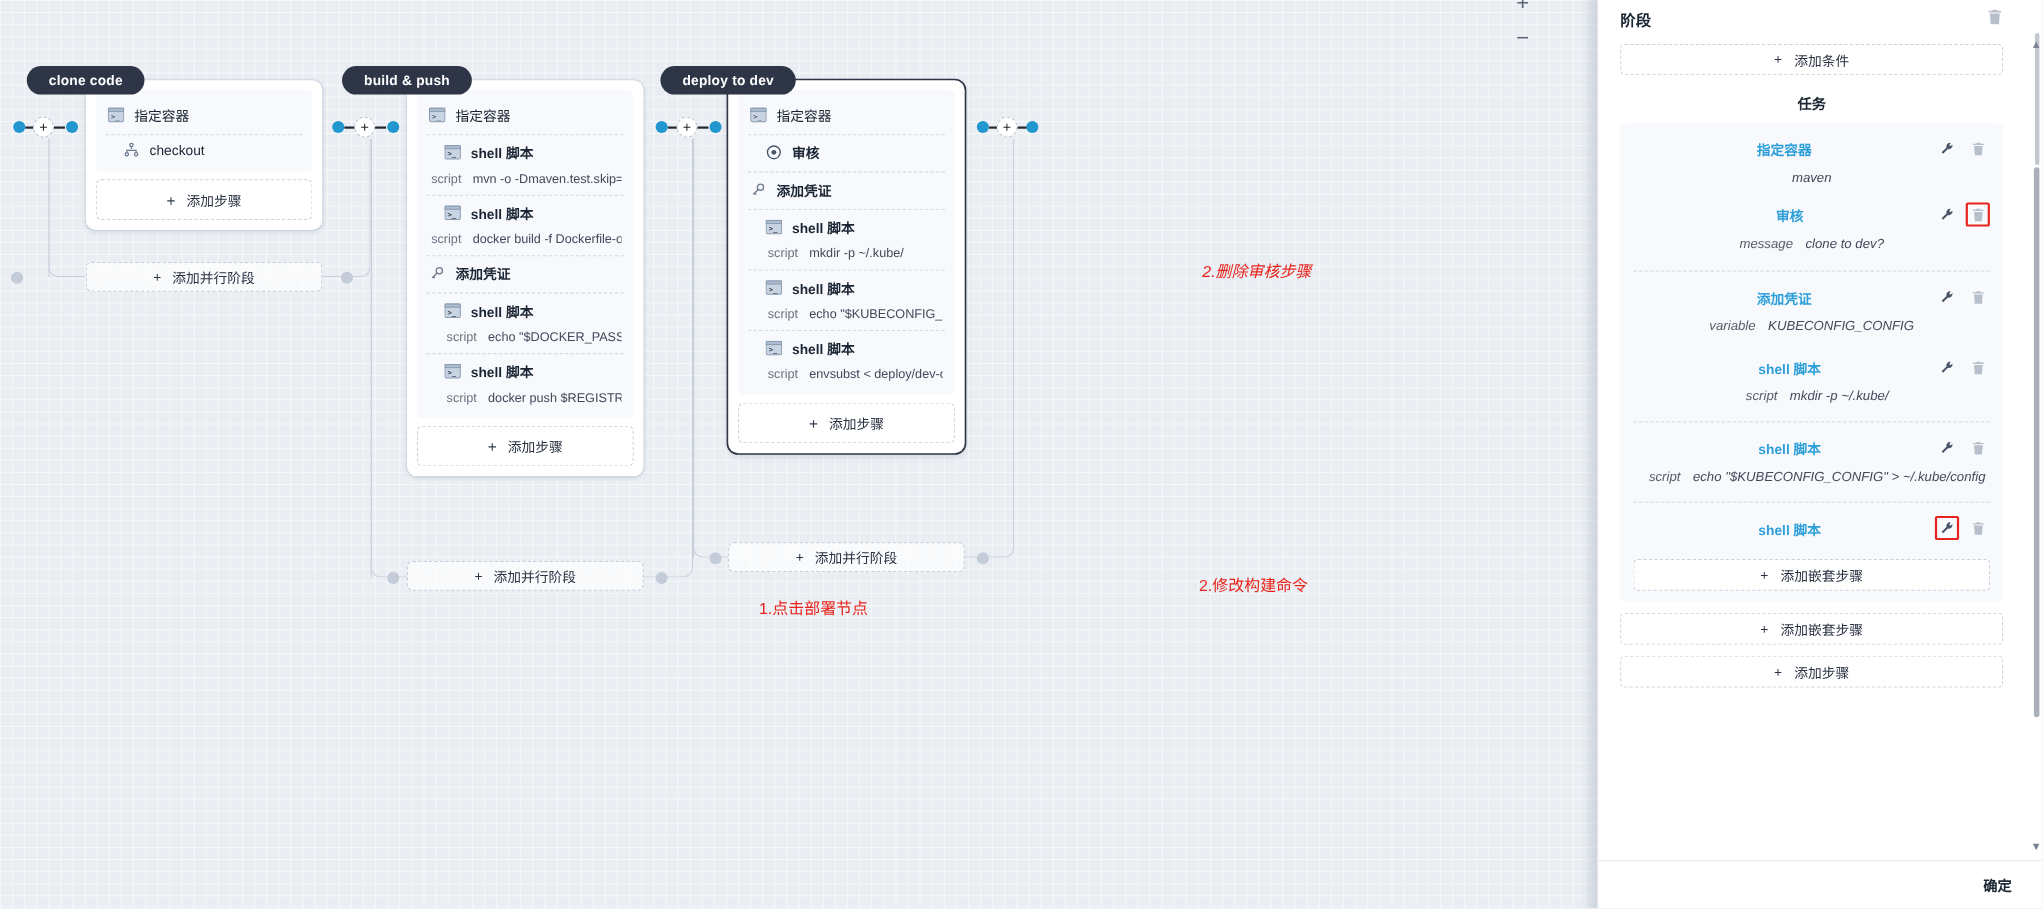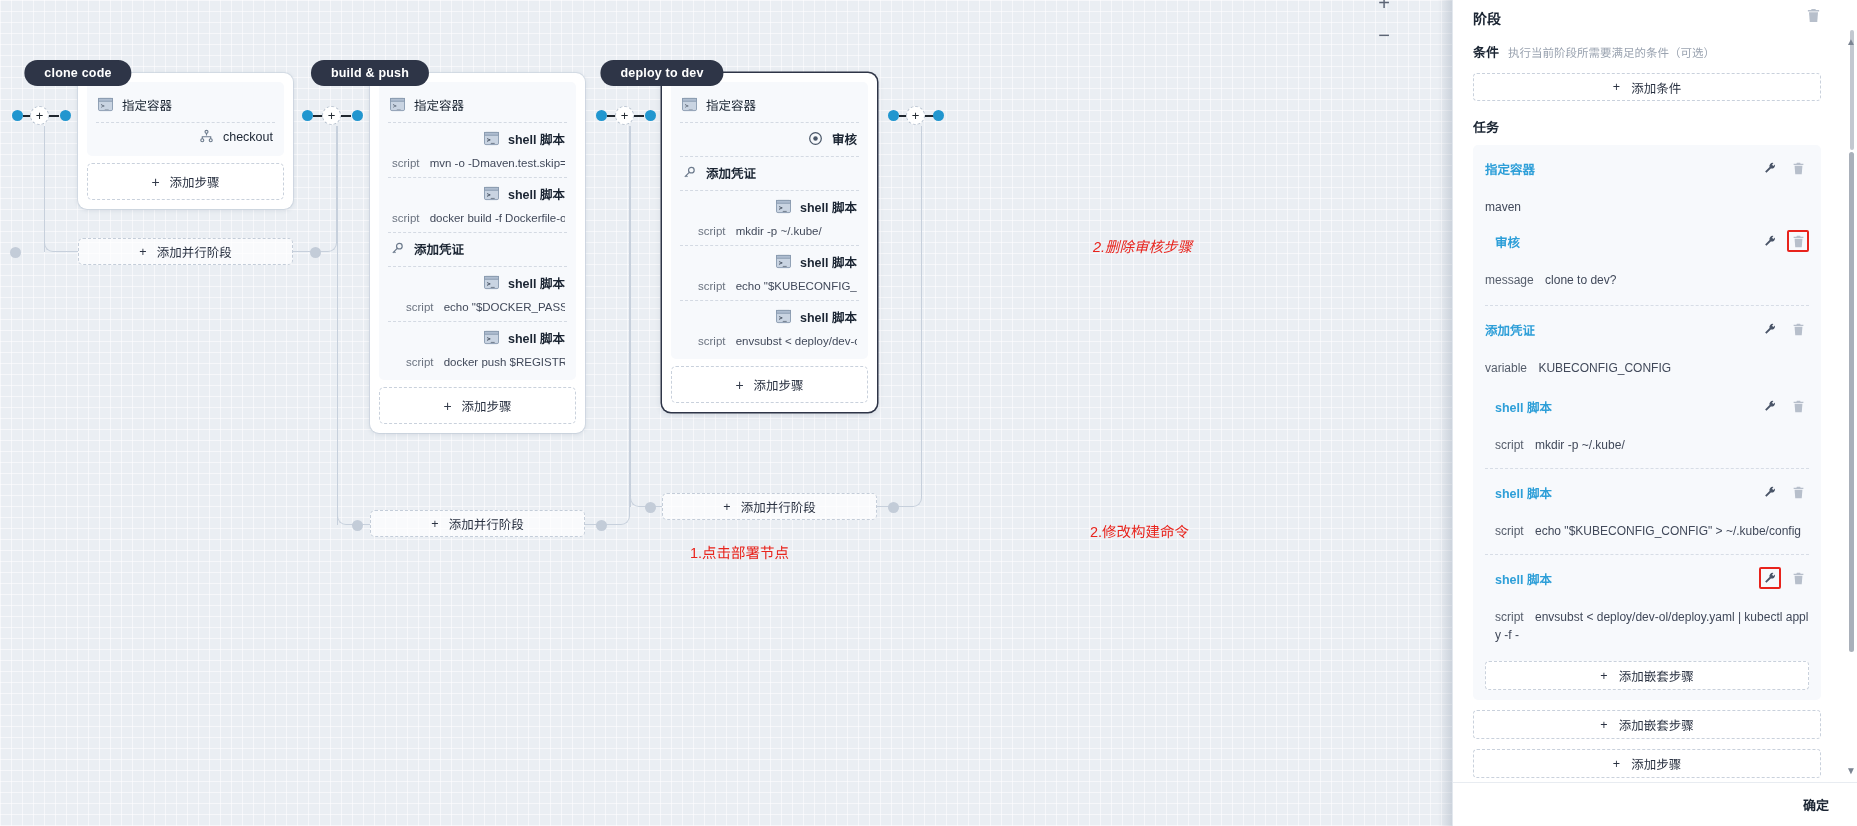--- a/index.html
+++ b/index.html
@@ -60,21 +60,21 @@
     border-radius: 5px;
     padding: 7px 9px 4px 9px;
   }
   .srow { padding: 6px 2px 8px 2px; }
   .srow + .srow { border-top: 1px dashed #d4dae3; }
   .srow-head {
     display: flex; align-items: center; gap: 9px;
     font-size: 12.5px; color: #1b2533;
   }
   .srow-head.bold { font-weight: bold; }
-  .srow-head.indent { padding-left: 14px; justify-content: flex-end; }
+  .srow-head.indent { padding-left: 14px; }
   .srow-script {
     margin-top: 9px; padding-left: 2px;
     font-size: 11.5px; color: #5a6371;
     white-space: nowrap; overflow: hidden; text-overflow: clip;
   }
   .srow-script.indent { padding-left: 16px; }
   .srow-script .k { color: #6b7380; margin-right: 7px; }
   .srow-script .v { color: #41495a; }
 
   .ico { width: 15px; height: 15px; flex: 0 0 15px; display:block; }
@@ -127,21 +127,21 @@
   }
 
   
   .sidebar {
     position: absolute; right: 0; top: 0;
     width: 405px; height: 826px;
     background: #fff;
     border-left: 1px solid #e3e8ee;
     display: flex; flex-direction: column;
   }
-  .sb-scroll { flex: 1; overflow: hidden; position: relative; padding: 0 36px 0 20px; }
+  .sb-scroll { flex: 1; overflow: hidden; position: relative; padding: 0 36px 0 20px; text-align: center; }
   .sb-head {
     display:flex; align-items:flex-start; justify-content: space-between;
     padding-top: 8px;
   }
   .sb-title { font-size: 14px; font-weight: bold; color: #1b2533; }
   .sb-desc {
     margin-top: 12px;
     font-size: 12px; color: #9aa3b0; line-height: 20px;
   }
   .sb-sect-label { font-size: 13px; font-weight: bold; color: #1b2533; }
@@ -169,21 +169,21 @@
     font-size: 12.5px; font-weight: bold; color: #2e9fd8;
     min-height: 19px;
   }
   .task-head .tname { flex: 1; }
   .acts { display: flex; align-items: center; gap: 6px; }
   .act {
     width: 22px; height: 22px; display: flex; align-items: center; justify-content: center;
     cursor: pointer; border: 2px solid transparent; border-radius: 2px;
   }
   .act.hl { border-color: #e8231c; }
-  .kv { font-size: 12px; color: #41495a; line-height: 18px; margin-top: 19px; word-break: break-all; }
+  .kv { font-size: 12px; color: #41495a; line-height: 18px; margin-top: 6px; word-break: break-all; font-style: italic; }
   .kv .k { color: #555d6b; margin-right: 8px; }
   .indent1 { padding-left: 10px; }
   .indent2 { padding-left: 10px; }
 
   .sb-footbtn {
     margin-top: 10px;
     border: 1px dashed #c9d1dc; border-radius: 4px;
     height: 29px; display: flex; align-items: center; justify-content: center;
     gap: 11px; font-size: 12.5px; color: #2a3242; cursor: pointer; background:#fff;
   }
@@ -532,24 +532,20 @@
         <div class="sb-title">阶段</div>
         <span style="cursor:pointer;">
           <svg viewBox="0 0 16 16" width="15" height="15" fill="#b7bfcb">
               <path d="M6 1h4l.6 1H14v1.6H2V2h3.4L6 1z"></path>
               <path d="M3.2 4.6h9.6L12 15H4L3.2 4.6z"></path>
             </svg>
         </span>
       </div>
 
 
-      <div class="sb-sect-row">
-        <span class="sb-sect-label">条件</span>
-        <span class="sb-sect-hint">执行当前阶段所需要满足的条件（可选）</span>
-      </div>
 
       <div class="sb-addline">
         <span>+</span>
         <span>添加条件</span>
       </div>
 
       <div class="sb-sect-title">任务</div>
 
       <div class="task-panel">
 
@@ -675,24 +671,20 @@
                   </svg>
               </span>
               <span class="act">
                 <svg viewBox="0 0 16 16" width="13" height="13" fill="#b7bfcb">
                     <path d="M6 1h4l.6 1H14v1.6H2V2h3.4L6 1z"></path>
                     <path d="M3.2 4.6h9.6L12 15H4L3.2 4.6z"></path>
                   </svg>
               </span>
             </span>
           </div>
-          <div class="kv indent2">
-            <span class="k">script</span>
-            <span class="v">envsubst &lt; deploy/dev-ol/deploy.yaml | kubectl apply -f -</span>
-          </div>
         </div>
 
         <div class="sb-footbtn inner">
           <span>+</span>
           <span>添加嵌套步骤</span>
         </div>
       </div>
 
       <div class="sb-footbtn">
         <span>+</span>

